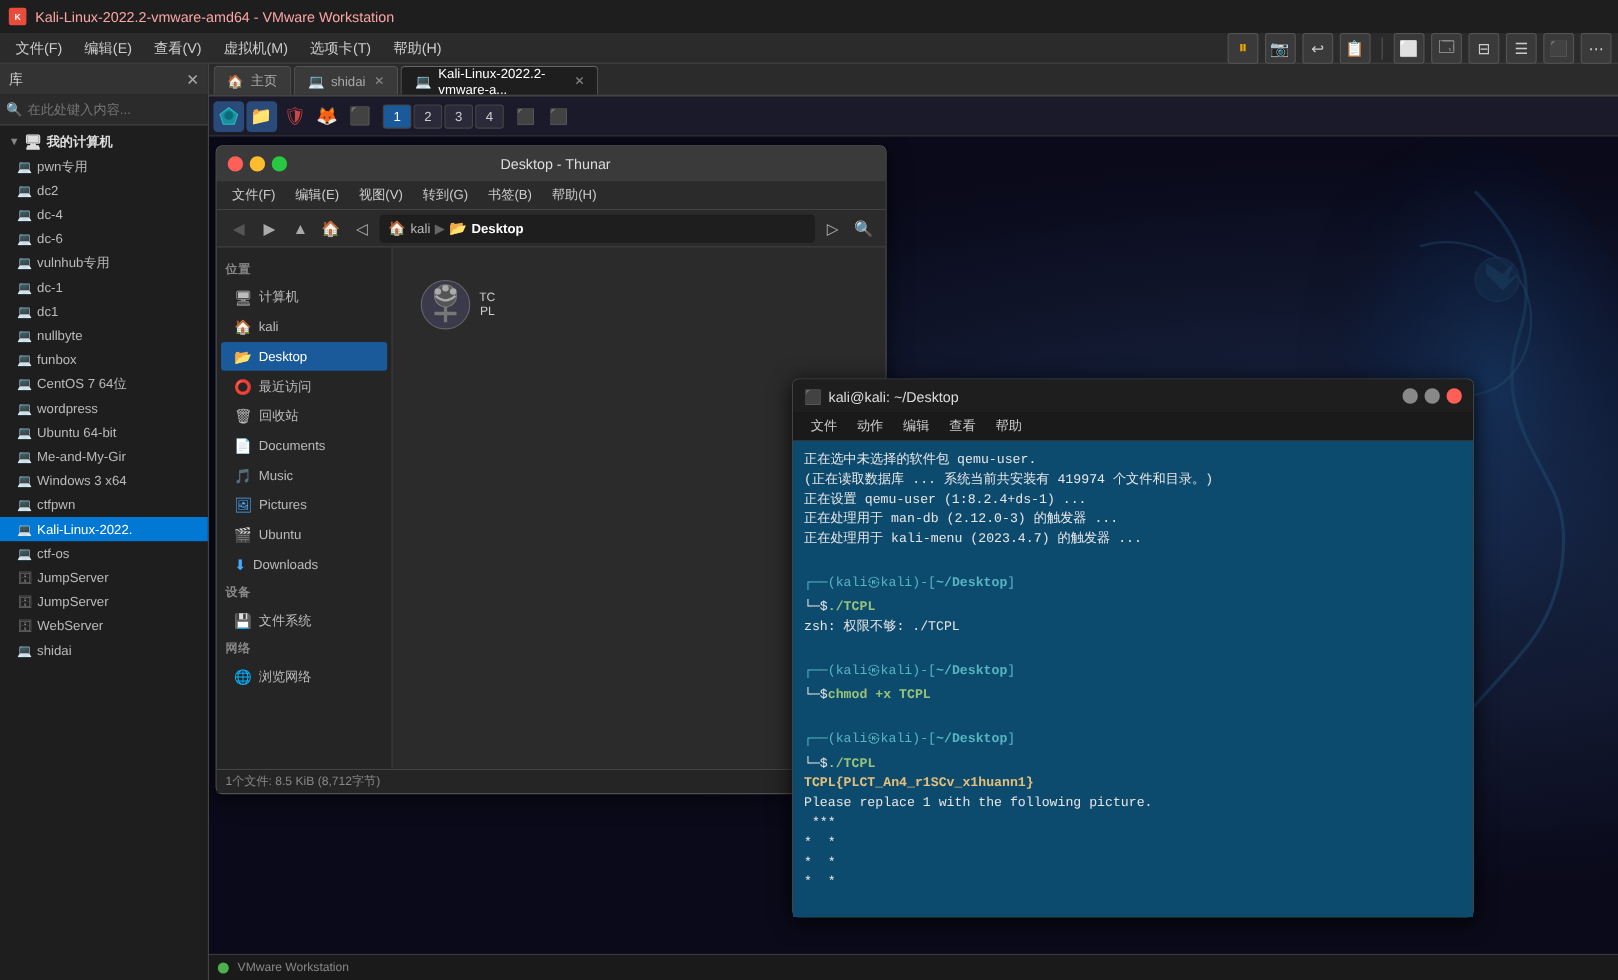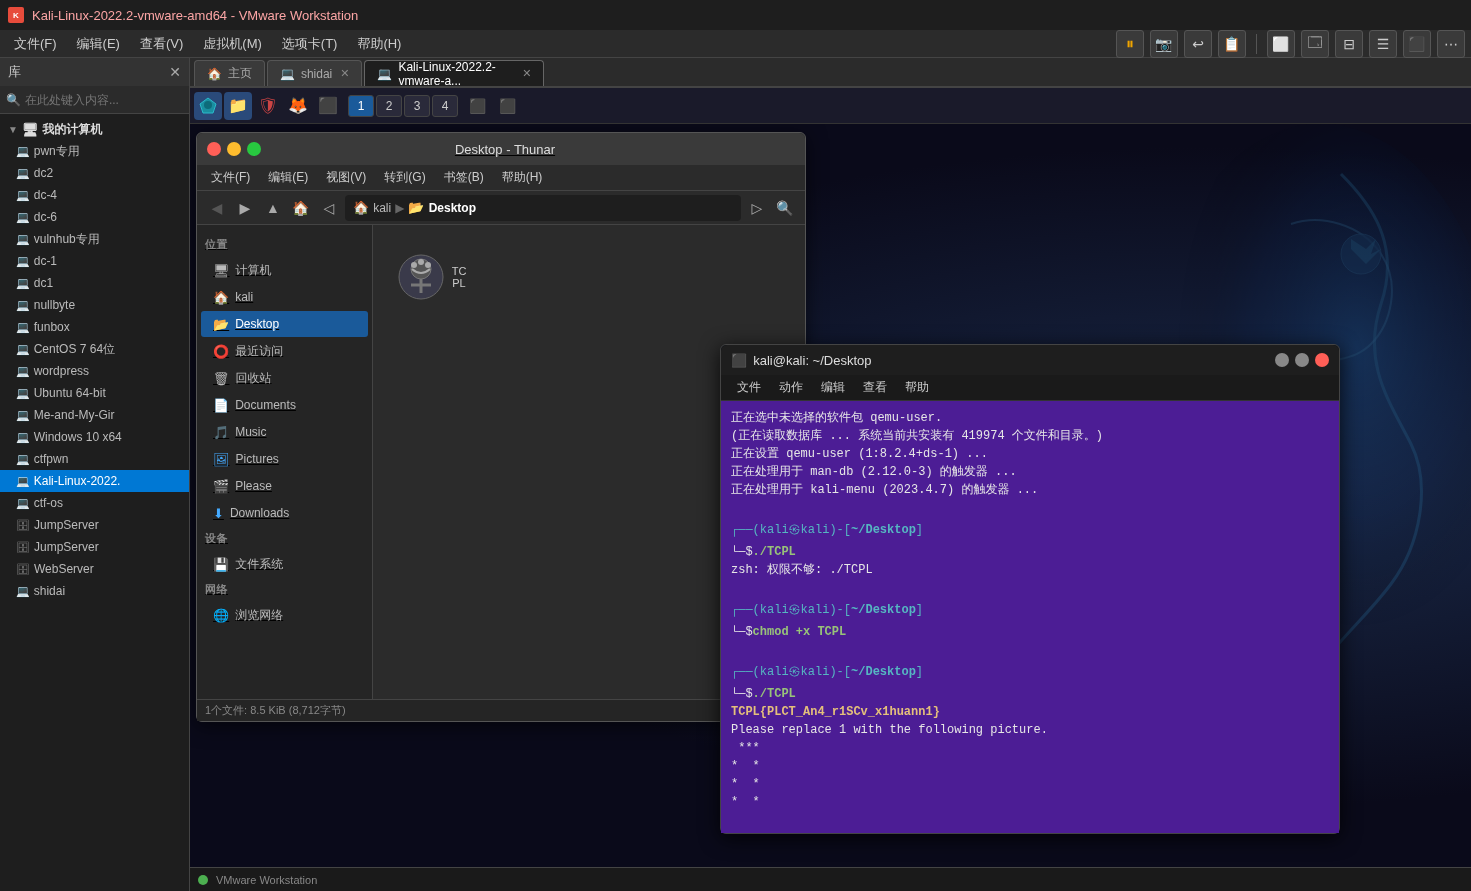--- a/index.html
+++ b/index.html
@@ -277,21 +277,20 @@
       box-shadow: 0 4px 20px rgba(0,0,0,0.6);
     }
     .thunar-titlebar {
       height: 32px;
       background: #3a3a3a;
       border-radius: 6px 6px 0 0;
       display: flex;
       align-items: center;
       justify-content: space-between;
       padding: 0 10px;
-      text-decoration: underline;
     }
     .thunar-title {
       color: #ddd;
       font-size: 13px;
     }
     .thunar-controls {
       display: flex;
       gap: 6px;
     }
     .win-ctrl {
@@ -360,26 +359,25 @@
       align-items: center;
       gap: 4px;
     }
     .breadcrumb-sep { color: #666; font-size: 12px; }
     .thunar-body {
       flex: 1;
       display: flex;
       overflow: hidden;
     }
     .thunar-sidebar {
-      width: 176px;
+      width: 160px;
       background: #252525;
       border-right: 1px solid #444;
       padding: 8px 0;
       overflow-y: auto;
-      text-decoration: underline;
     }
     .thunar-sidebar-section {
       padding: 4px 8px;
       color: #888;
       font-size: 11px;
       font-weight: bold;
       letter-spacing: 0.5px;
     }
     .thunar-sidebar-item {
       height: 26px;
@@ -490,21 +488,21 @@
     }
     .terminal-menu-item {
       color: #ccc;
       font-size: 12px;
       padding: 2px 8px;
       cursor: pointer;
       border-radius: 3px;
     }
     .terminal-body {
       flex: 1;
-      background: #4c1d95;
+      background: #0c4a6e;
       padding: 8px 10px;
       overflow-y: auto;
       font-family: 'Courier New', monospace;
       font-size: 12px;
       line-height: 1.5;
     }
     .term-line { color: #e6e6e6; white-space: pre-wrap; word-break: break-all; }
     .term-prompt-host { color: #56b6c2; }
     .term-prompt-path { color: #56b6c2; font-weight: bold; }
     .term-prompt-dollar { color: #e6e6e6; }
@@ -649,21 +647,21 @@
         <div class="tree-item tree-indent">
           <span style="font-size:11px;color:#888">💻</span>
           <span>Ubuntu 64-bit</span>
         </div>
         <div class="tree-item tree-indent">
           <span style="font-size:11px;color:#888">💻</span>
           <span>Me-and-My-Gir</span>
         </div>
         <div class="tree-item tree-indent">
           <span style="font-size:11px;color:#888">💻</span>
-          <span>Windows 10 x64</span>
+          <span>Windows 3 x64</span>
         </div>
         <div class="tree-item tree-indent">
           <span style="font-size:11px;color:#888">💻</span>
           <span>ctfpwn</span>
         </div>
         <div class="tree-item tree-indent selected">
           <span style="font-size:11px">💻</span>
           <span>Kali-Linux-2022.</span>
         </div>
         <div class="tree-item tree-indent">
@@ -808,21 +806,21 @@
               <div class="thunar-sidebar-item">
                 <span class="thunar-sidebar-icon" style="color:#4af">🎵</span>
                 <span>Music</span>
               </div>
               <div class="thunar-sidebar-item">
                 <span class="thunar-sidebar-icon" style="color:#4af">🖼</span>
                 <span>Pictures</span>
               </div>
               <div class="thunar-sidebar-item">
                 <span class="thunar-sidebar-icon" style="color:#4af">🎬</span>
-                <span>Please</span>
+                <span>Ubuntu</span>
               </div>
               <div class="thunar-sidebar-item">
                 <span class="thunar-sidebar-icon" style="color:#4af">⬇</span>
                 <span>Downloads</span>
               </div>
               <div class="thunar-sidebar-section">设备</div>
               <div class="thunar-sidebar-item">
                 <span class="thunar-sidebar-icon">💾</span>
                 <span>文件系统</span>
               </div>

